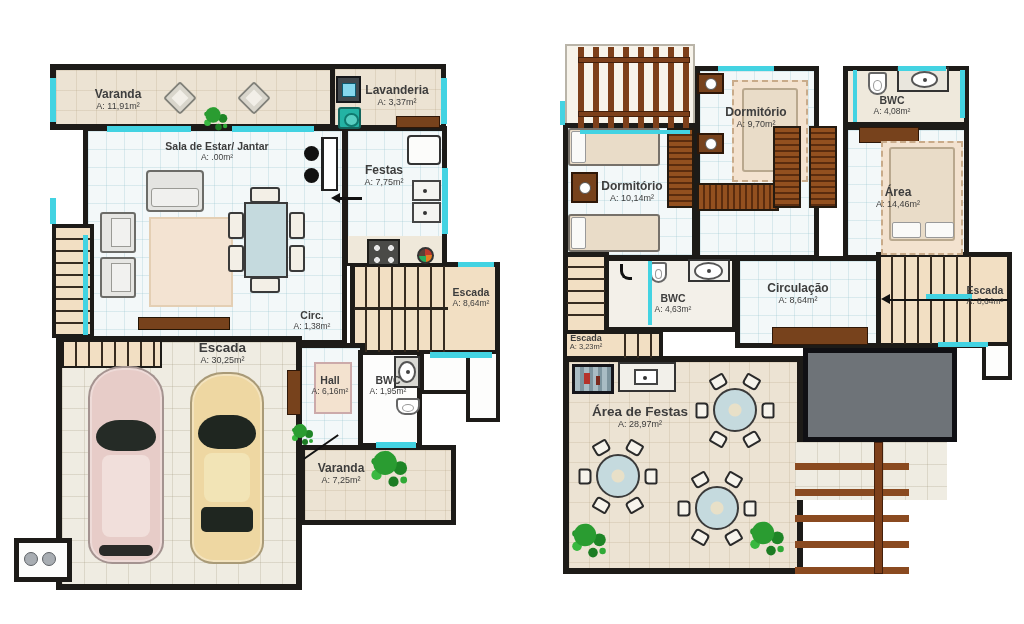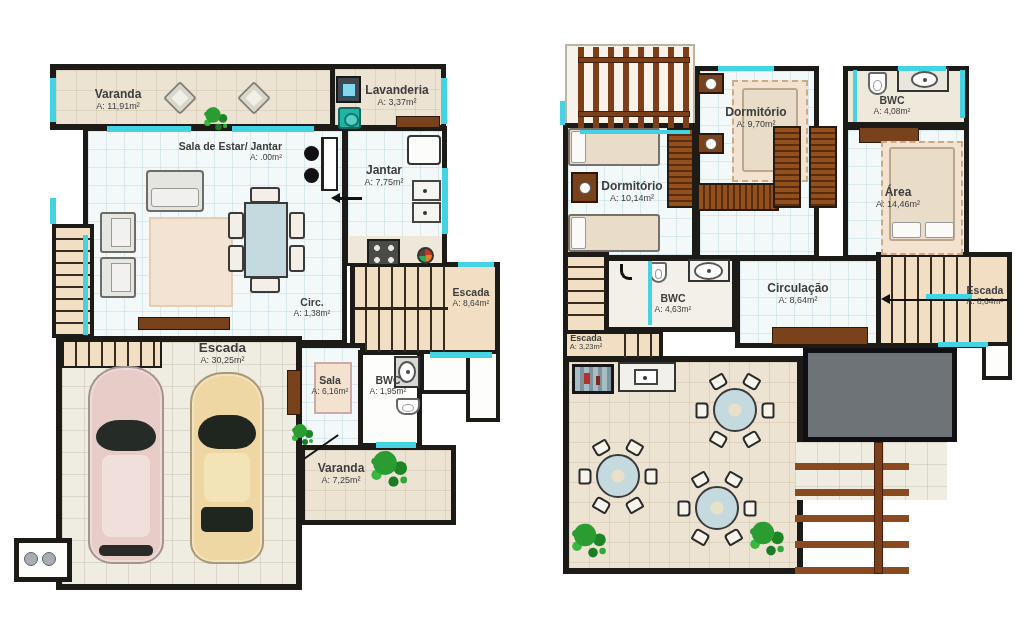--- a/index.html
+++ b/index.html
@@ -197,42 +197,42 @@
   <div class="plant" style="left:370px;top:448px;transform:scale(1.7);"></div>
 
   <div class="lbl" style="left:72px;top:88px;width:92px;">
     <b>Varanda</b>
     <span class="ar">A: 11,91m²</span>
   </div>
   <div class="lbl" style="left:352px;top:84px;width:90px;">
     <b>Lavanderia</b>
     <span class="ar">A: 3,37m²</span>
   </div>
-  <div class="lbl sm" style="left:152px;top:141px;width:130px;text-align:right;">
+  <div class="lbl sm" style="left:152px;top:141px;width:130px;">
     <b>Sala de Estar/ Jantar</b>
     <span class="ar">A: .00m²</span>
   </div>
   <div class="lbl" style="left:350px;top:164px;width:68px;">
-    <b>Jantar</b>
+    <b>Festas</b>
     <span class="ar">A: 7,75m²</span>
   </div>
-  <div class="lbl sm" style="left:286px;top:297px;width:52px;">
+  <div class="lbl sm" style="left:286px;top:310px;width:52px;">
     <b>Circ.</b>
     <span class="ar">A: 1,38m²</span>
   </div>
   <div class="lbl sm" style="left:445px;top:287px;width:52px;">
     <b>Escada</b>
     <span class="ar">A: 8,64m²</span>
   </div>
   <div class="lbl lg" style="left:175px;top:340px;width:95px;">
     <b>Escada</b>
     <span class="ar">A: 30,25m²</span>
   </div>
   <div class="lbl sm" style="left:308px;top:375px;width:44px;">
-    <b>Sala</b>
+    <b>Hall</b>
     <span class="ar">A: 6,16m²</span>
   </div>
   <div class="lbl sm" style="left:362px;top:375px;width:52px;">
     <b>BWC</b>
     <span class="ar">A: 1,95m²</span>
   </div>
   <div class="lbl" style="left:306px;top:462px;width:70px;">
     <b>Varanda</b>
     <span class="ar">A: 7,25m²</span>
   </div>
@@ -364,14 +364,18 @@
     <span class="ar">A: 8,64m²</span>
   </div>
   <div class="lbl sm" style="left:958px;top:285px;width:54px;">
     <b>Escada</b>
     <span class="ar">A: 8,64m²</span>
   </div>
   <div class="lbl xs" style="left:561px;top:333px;width:50px;">
     <b>Escada</b>
     <span class="ar">A: 3,23m²</span>
   </div>
+  <div class="lbl lg" style="left:586px;top:404px;width:108px;">
+    <b>Área de Festas</b>
+    <span class="ar">A: 28,97m²</span>
+  </div>
 
 </div>
 
 </body></html>

